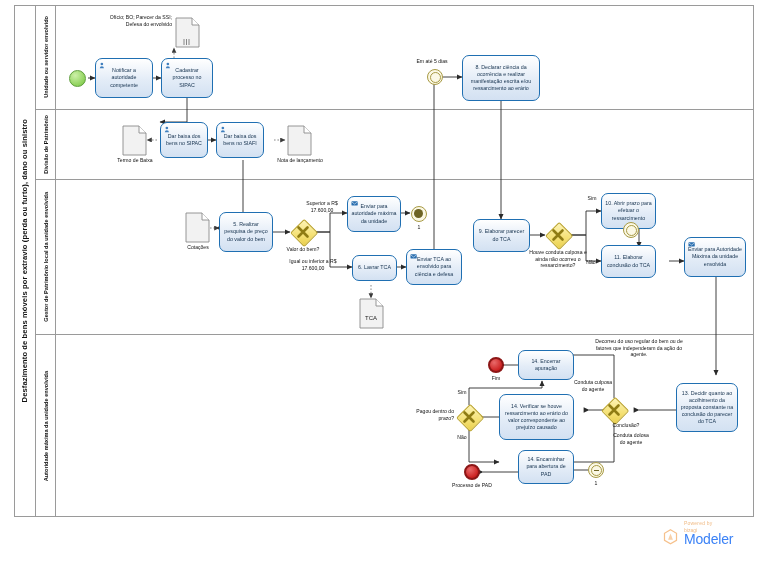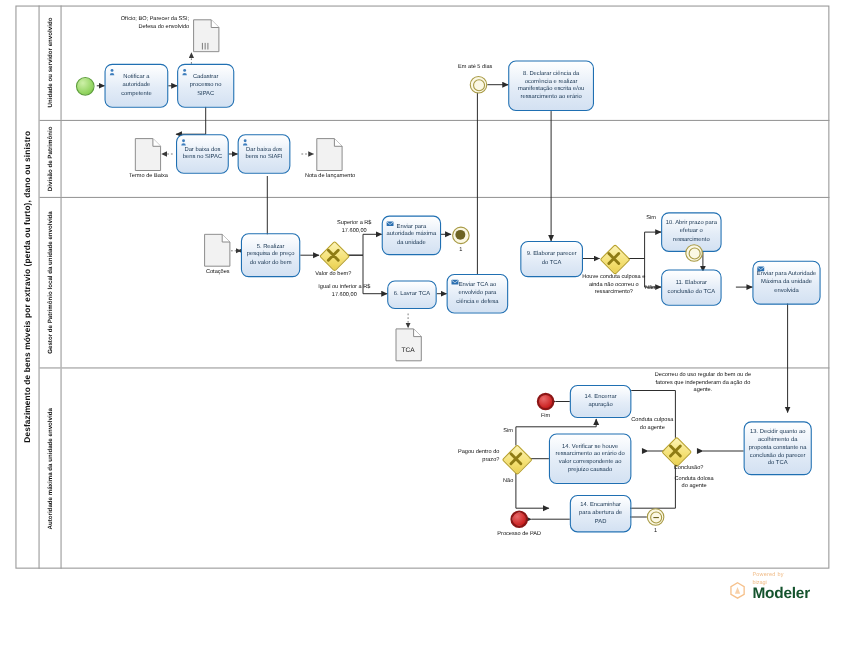--- a/index.html
+++ b/index.html
@@ -64,22 +64,22 @@
   
   .lbl{position:absolute;font-size:5.1px;line-height:1.3;color:#121212;text-align:center;} .lbl.r{text-align:right;}
 
   
   #wires{position:absolute;left:0;top:0;width:768px;height:587px;pointer-events:none;}
 
   
   .brand{position:absolute;left:662px;top:520px;width:96px;height:34px;}
   .brand .pw{font-size:5px;color:#f0bb86;letter-spacing:.2px;}
   .brand .bz{font-size:5px;color:#f0bb86;position:absolute;left:22px;top:7px;}
-  .brand .md{font-size:14px;color:#14532d;position:absolute;left:22px;top:11px;
-        font-weight:bold;letter-spacing:-.2px;}
+  .brand .md{font-size:14px;color:#3b82f6;position:absolute;left:22px;top:11px;
+        font-weight:normal;letter-spacing:-.2px;}
   .brand .hexi{position:absolute;left:1px;top:9px;width:15px;height:16px;}
 </style>
 </head>
 <body>
 
 <div id="canvas">
 
   <div class="pool"></div>
   <div class="pool-title">
     <span>Desfazimento de bens móveis por extravio (perda ou furto), dano ou sinistro</span>

